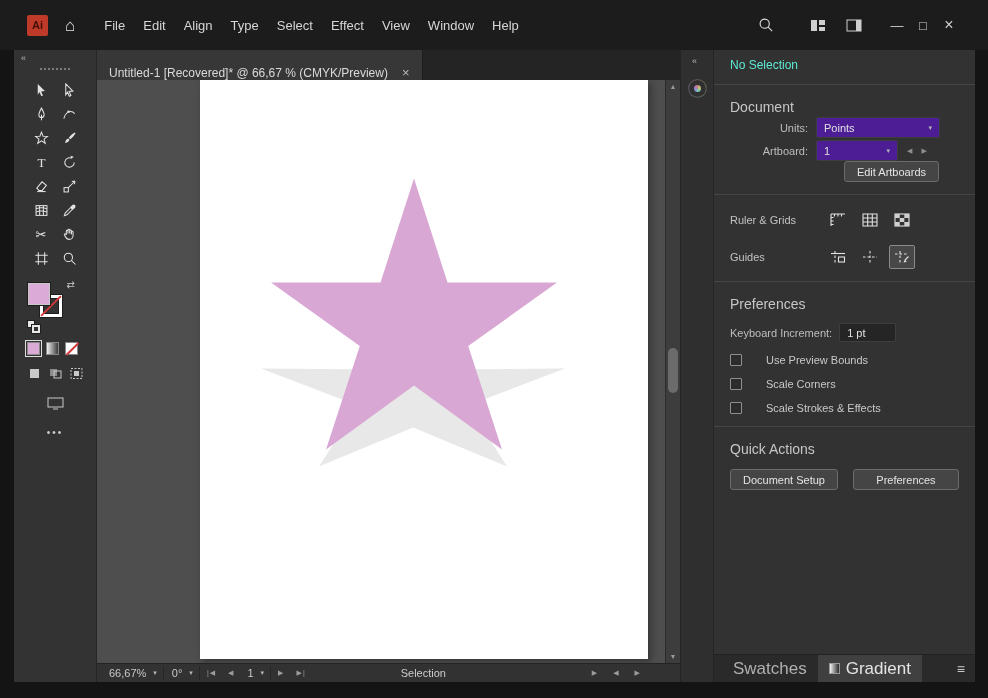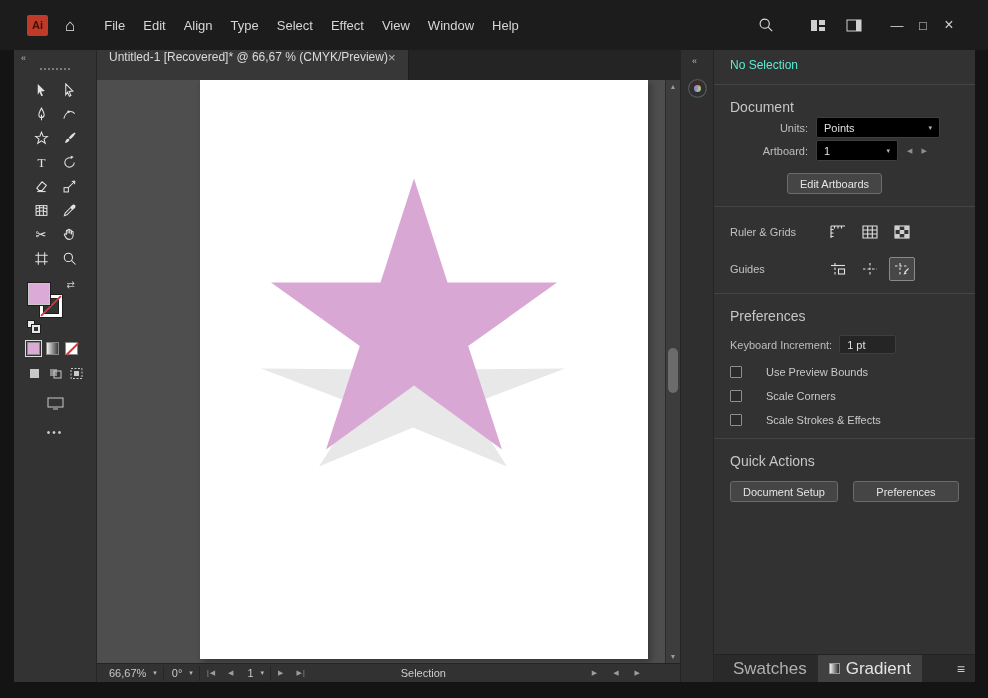--- a/index.html
+++ b/index.html
@@ -49,21 +49,21 @@
   .cgn.none::before{content:"";position:absolute;left:-2px;top:4.5px;width:17px;height:2px;background:#d03a3a;transform:rotate(-45deg)}
   .drawmodes{display:flex;gap:6px;margin-top:11px}
   .dm svg{width:15px;height:13px}
   .screenmode{margin-top:12px}
   .screenmode svg{width:17px;height:13px}
   .tb-ellipsis{margin-top:13px;color:#cfcfcf;font-size:10px;letter-spacing:2px}
 
   
   .center{flex:1;display:flex;flex-direction:column;min-width:0}
   .tabbar{height:30px;background:#242424;display:flex;align-items:stretch}
-  .doctab{background:#373737;padding:0 12px;display:flex;align-items:flex-start;font-size:12px;color:#dadada;border-right:1px solid #1e1e1e;white-space:nowrap}
+  .doctab{background:#373737;padding:0 12px;display:flex;align-items:flex-end;gap:14px;font-size:12px;color:#dadada;border-right:1px solid #1e1e1e;white-space:nowrap}
   .tab-close{font-size:13px;color:#b9b9b9}
   .canvas{flex:1;position:relative;background:#4e4e4e;overflow:hidden}
   .artboard{position:absolute;left:103px;top:0;width:448px;height:579px;background:#fff;box-shadow:3px 3px 7px rgba(0,0,0,.32)}
   .artboard svg{width:100%;height:100%;display:block}
   .vscroll{position:absolute;top:0;right:0;bottom:0;width:15px;background:#3d3d3d;border-left:1px solid #2c2c2c}
   .vs-arrow{position:absolute;left:0;width:100%;text-align:center;font-size:7px;color:#9a9a9a}
   .vs-up{top:3px}.vs-down{bottom:3px}
   .vs-thumb{position:absolute;left:2px;right:2px;top:268px;height:45px;background:#6b6b6b;border-radius:5px}
 
   .statusbar{height:19px;background:#323232;border-top:1px solid #242424;display:flex;align-items:center;font-size:11px;color:#c9c9c9;padding:0 6px;gap:2px}
@@ -82,26 +82,26 @@
   .right-panel{width:262px;background:#323232;border-left:1px solid #242424;display:flex;flex-direction:column;font-size:11px;color:#c9c9c9;overflow:hidden}
   .panel-tabs{height:31px;background:#262626;display:flex;align-items:stretch;overflow:hidden;flex:none}
   .ptab{padding:0 9px;display:flex;align-items:center;font-size:11px;color:#b0b0b0;white-space:nowrap}
   .ptab.active{background:#323232;color:#e6e6e6}
   .panel-body{flex:1;padding:0 16px;overflow:hidden}
   .no-sel{margin-top:8px;font-size:12px;color:#5eead4}
   .pdiv{border:none;border-top:1px solid #454545;margin:12px -16px 0}
   .section-h{margin-top:14px;font-size:14px;color:#c6c6c6}
   .form-row{display:flex;align-items:center;margin-top:2px;padding-right:20px}
   .form-label{width:78px;text-align:right;margin-right:8px;color:#bdbdbd;flex:none}
-  .select{flex:0 0 124px;height:21px;background:#000000;border:1px solid #3e3e3e;border-radius:2px;display:flex;align-items:center;padding:0 7px;color:#e0e0e0}
+  .select{flex:0 0 124px;height:21px;background:#4c1d95;border:1px solid #3e3e3e;border-radius:2px;display:flex;align-items:center;padding:0 7px;color:#e0e0e0}
   .select.small{flex:0 0 82px}
   .select .chev{margin-left:auto;font-size:7px;color:#b5b5b5}
   .pager{margin-left:9px;color:#8f8f8f;font-size:7px;display:flex;gap:9px}
   .btn{height:21px;background:#454545;border:1px solid #6b6b6b;border-radius:3px;color:#e4e4e4;font-size:11px;display:flex;align-items:center;justify-content:center;padding:0 12px;white-space:nowrap}
-  .btn-row-right{display:flex;justify-content:center;margin-top:12px;padding-right:20px}
+  .btn-row-right{display:flex;justify-content:flex-end;padding-right:20px}
   .icon-row{display:flex;align-items:center;margin-top:13px}
   .icon-row .lbl{flex:0 0 95px;color:#c2c2c2}
   .iconbtns{display:flex;gap:6px}
   .ibtn{width:26px;height:24px;display:flex;align-items:center;justify-content:center;border:1px solid transparent;border-radius:2px}
   .ibtn.active{background:#474747;border-color:#8a8a8a}
   .ibtn svg{width:18px;height:16px}
   .ki-row{display:flex;align-items:center;margin-top:11px}
   .ki-label{margin-right:7px;color:#bdbdbd}
   .ki-input{width:57px;height:19px;background:#252525;border:1px solid #3e3e3e;border-radius:2px;display:flex;align-items:center;padding:0 7px;color:#e0e0e0}
   .checkbox-row{display:flex;align-items:center;gap:24px;margin-top:12px}

